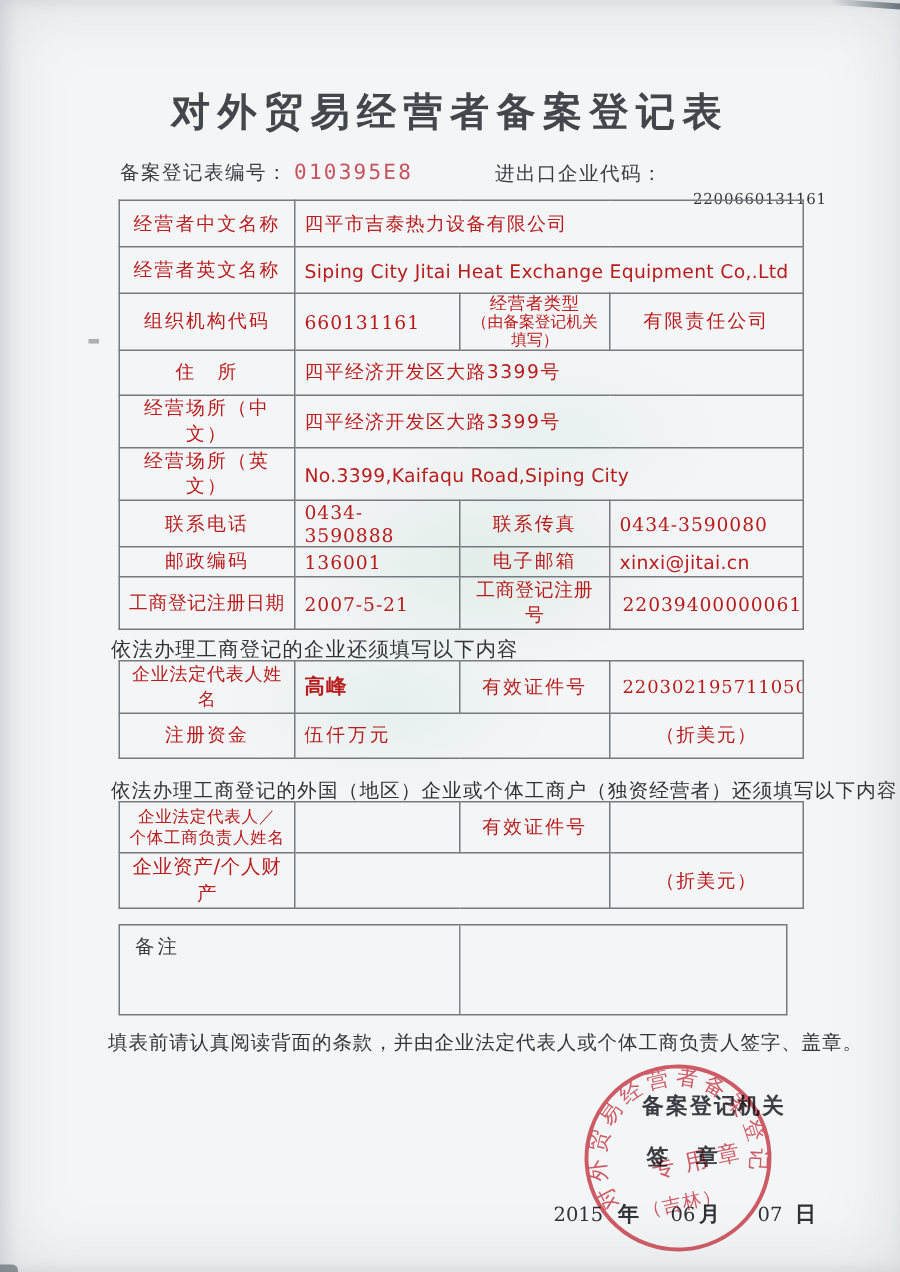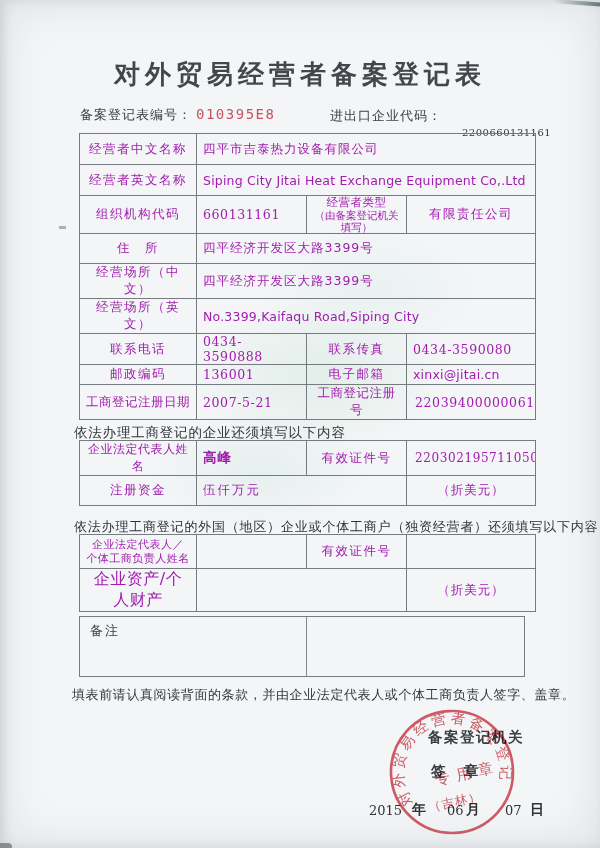--- a/index.html
+++ b/index.html
@@ -48,21 +48,21 @@
     font-size:14px;letter-spacing:1.5px;margin-left:4px;
   }
   .meta-right{position:absolute;left:330px;top:107px;font-size:13px;letter-spacing:1px;z-index:5;}
   .code-val{
     font-family:"DejaVu Serif",serif;font-size:10px;letter-spacing:0.5px;
     margin-left:20px;color:#33373c;position:relative;top:16px;
   }
 
   table.form{border-collapse:collapse;table-layout:fixed;position:absolute;z-index:5;background:transparent;}
   .form td{
-    border:1px solid #767b7f;font-size:12.5px;color:#a21caf;
+    border:1px solid #767b7f;font-size:12.5px;color:#b91c1c;
     padding:0 6px;overflow:hidden;
   }
   .lbl{text-align:center;letter-spacing:1.5px;padding:0 2px;}
   .val{padding-left:12px;letter-spacing:1px;}
   .en{font-size:12px;letter-spacing:0.2px;}
   .num{font-family:"DejaVu Serif",serif;font-size:13px;letter-spacing:0.6px;}
   .sub1{font-size:11.5px;line-height:13px;letter-spacing:0.5px;}
   .sub2{font-size:10.5px;line-height:12px;letter-spacing:0;}
   .bold{font-weight:bold;}
   .cap{font-size:14px;letter-spacing:2px;}
@@ -201,21 +201,21 @@
       <tr style="height:34px">
     <td>
       <div class="two-line">企业法定代表人／</div>
       <div class="two-line">个体工商负责人姓名</div>
     </td>
     <td></td>
     <td class="lbl">有效证件号</td>
     <td></td>
   </tr>
   <tr style="height:29px">
-    <td class="lbl" style="font-size:16px;letter-spacing:0.5px">企业资产/个人财产</td>
+    <td class="lbl" style="font-size:13px;letter-spacing:0.5px">企业资产/个人财产</td>
     <td colspan="2"></td>
     <td class="usd">（折美元）</td>
   </tr>
 </tbody>
   </table>
 
 <div class="remarks">
   <div class="divider"></div>
   <span class="rlabel">备注</span>
 </div>

